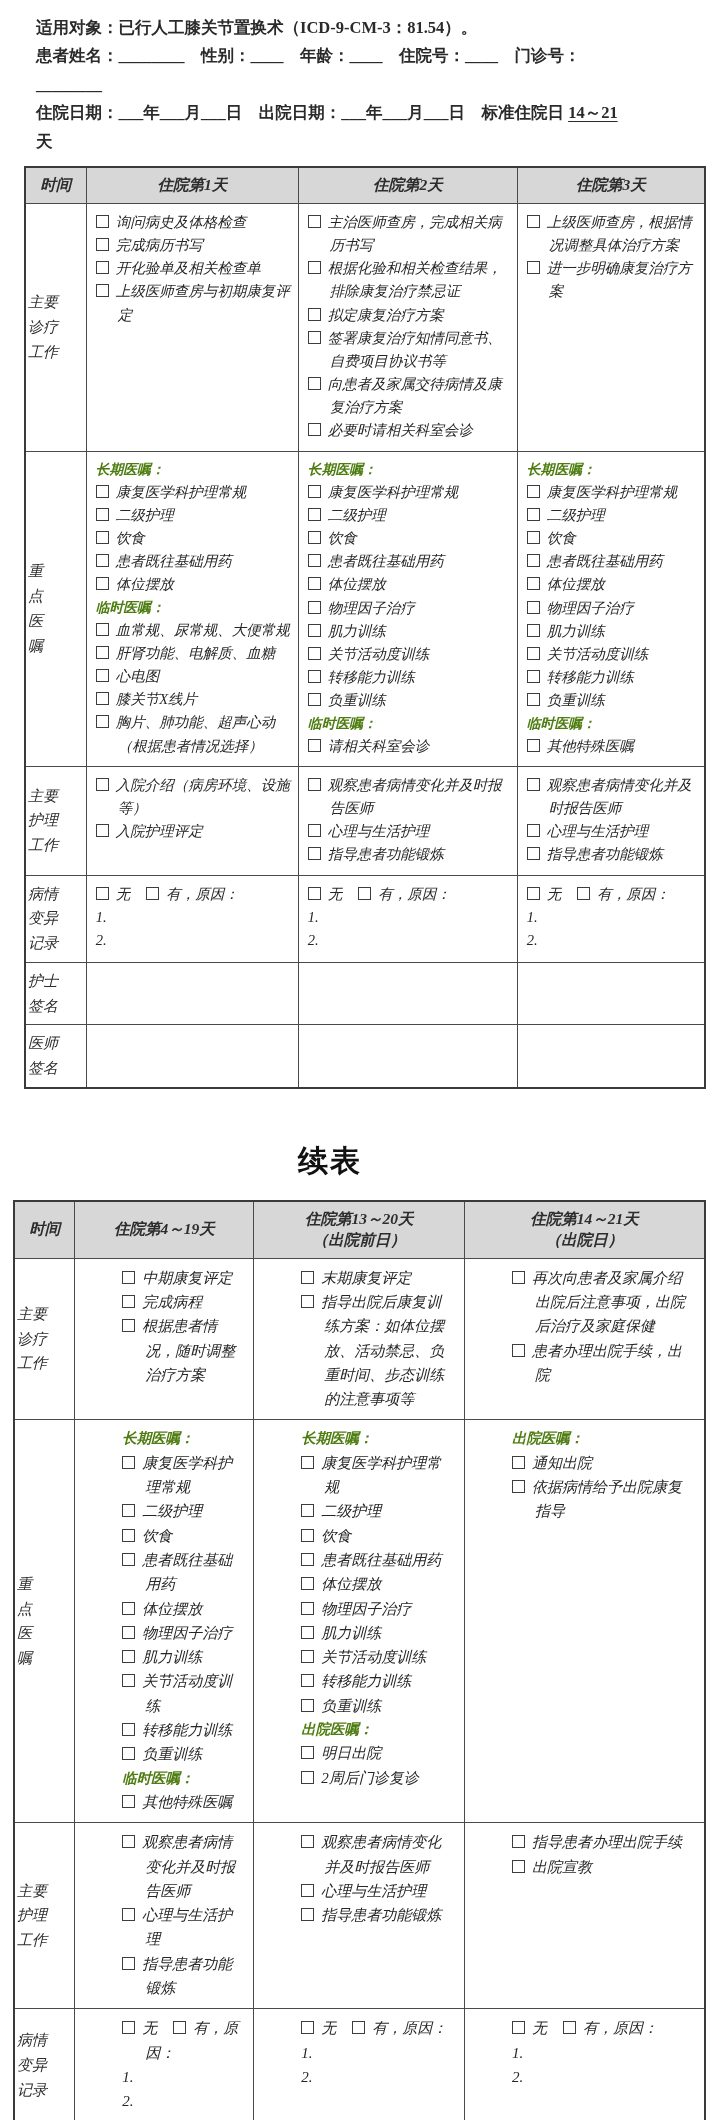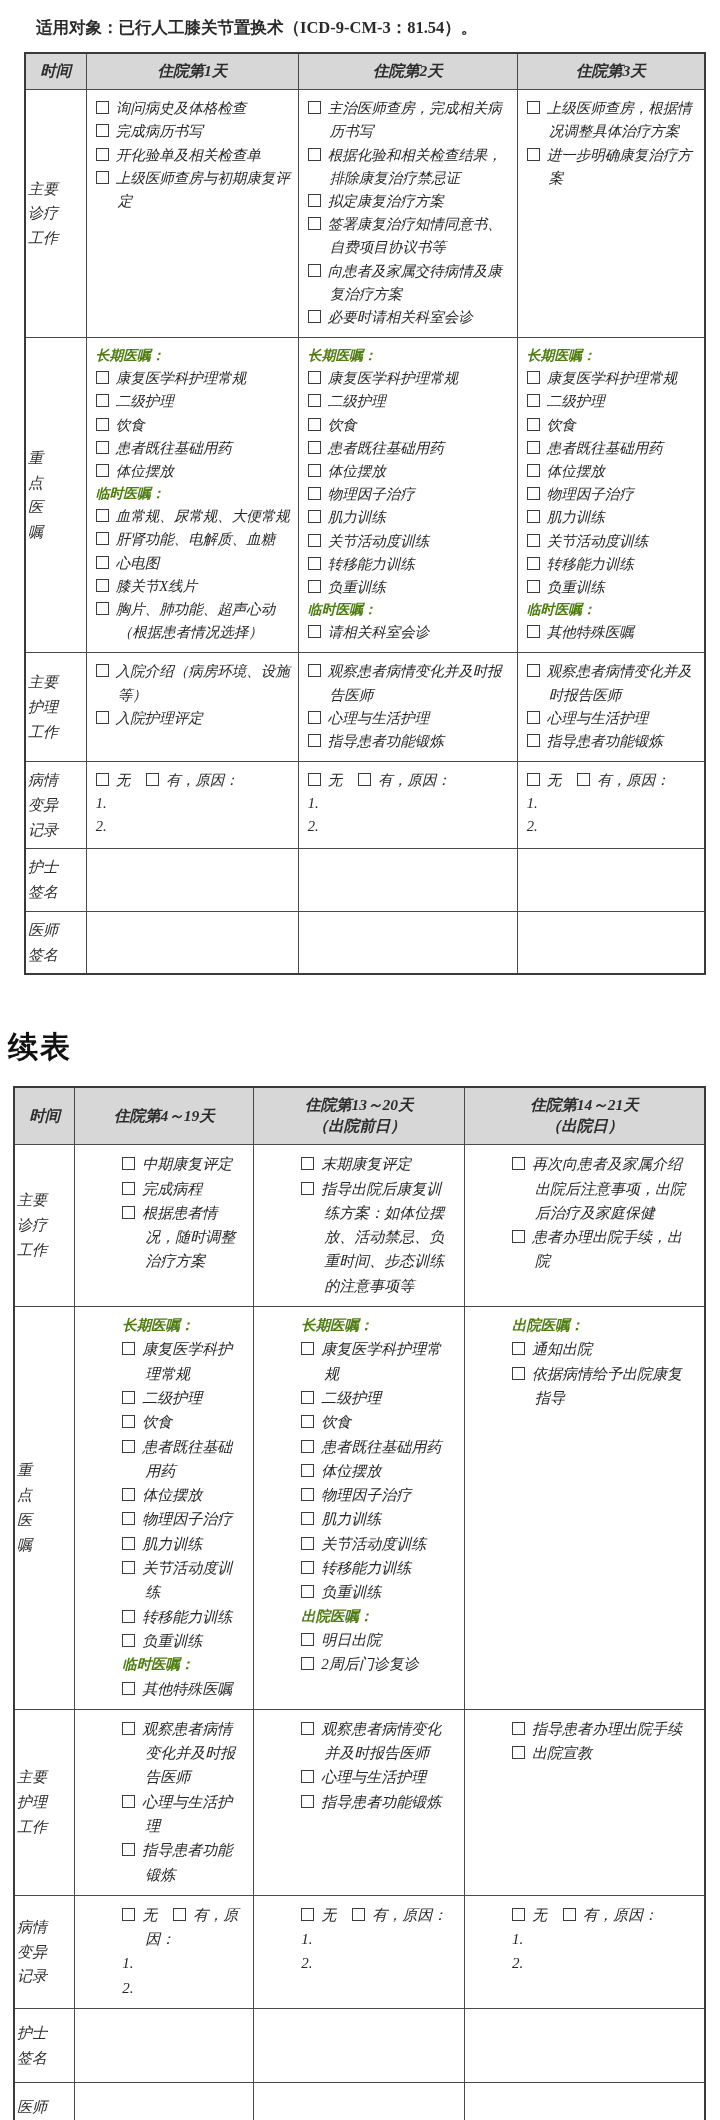--- a/index.html
+++ b/index.html
@@ -22,30 +22,32 @@
   #table2 .item{padding-left:23px;text-indent:-23px;margin-left:38px;}
   .cbx{display:inline-block;width:11px;height:11px;border:1.4px solid #3d3d3d;
        background:#fff;margin-right:7px;vertical-align:baseline;position:relative;top:1px;}
   .hd{font-family:"Liberation Sans","DejaVu Sans",sans-serif;font-weight:bold;font-size:13.8px;color:#4d7c0f;}
   #table2 .hd{font-size:14.4px;}
   .gap{display:inline-block;width:16px;}
   #table1 .sig-cell{height:60px;}
   #table2 .sig-cell{height:74px;}
   #table1 .var-cell{height:84px;}
   #table2 .var-cell{height:104px;}
-  .cont-title{text-align:left;font-family:"Liberation Sans","DejaVu Sans",sans-serif;
+  .cont-title{text-align:center;font-family:"Liberation Sans","DejaVu Sans",sans-serif;
               font-weight:bold;font-size:30px;color:#111;margin:52px 0 18px 8px;letter-spacing:2px;}
 </style>
 </head>
 <body>
 
 <div class="page">
 
   <div class="intro">
     <div>适用对象：已行人工膝关节置换术（ICD-9-CM-3：81.54）。</div>
+    <div>患者姓名：________　性别：____　年龄：____　住院号：____　门诊号：________</div>
+    <div><span>住院日期：___年___月___日　出院日期：___年___月___日　标准住院日 </span><span class="u">14～21</span><span> 天</span></div>
   </div>
 
   <table id="table1">
     <colgroup>
       <col style="width:9%">
         <col style="width:31.2%">
         <col style="width:32.2%">
         <col style="width:27.6%">
     </colgroup>
     <thead>

